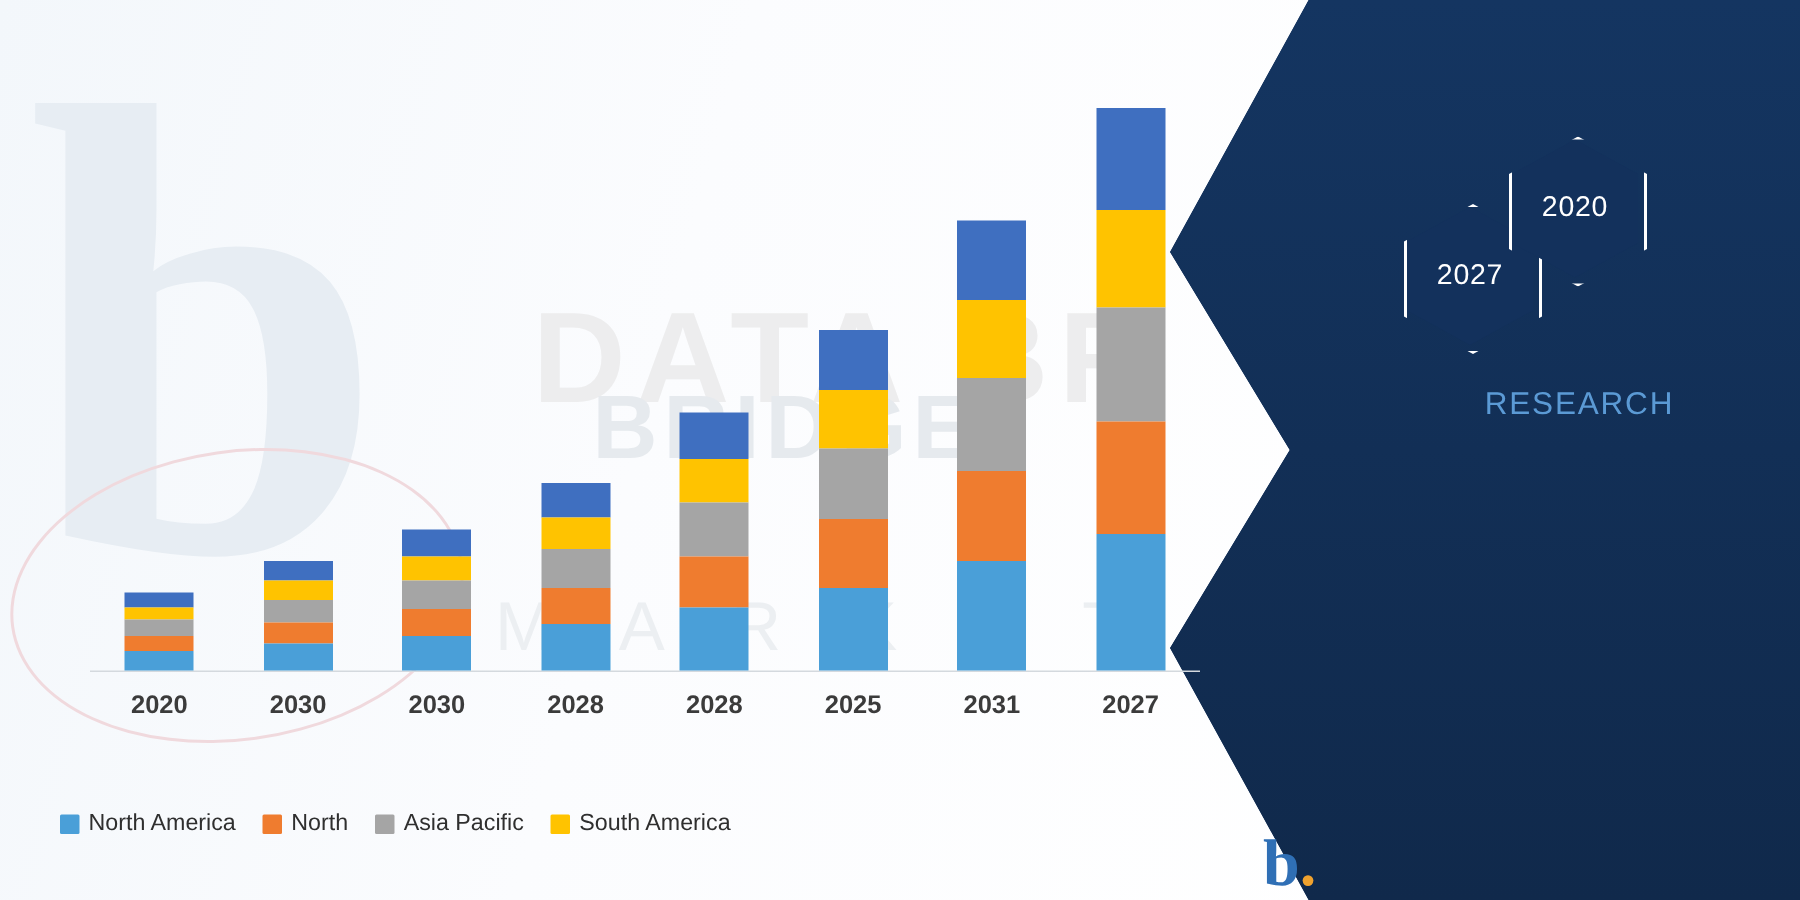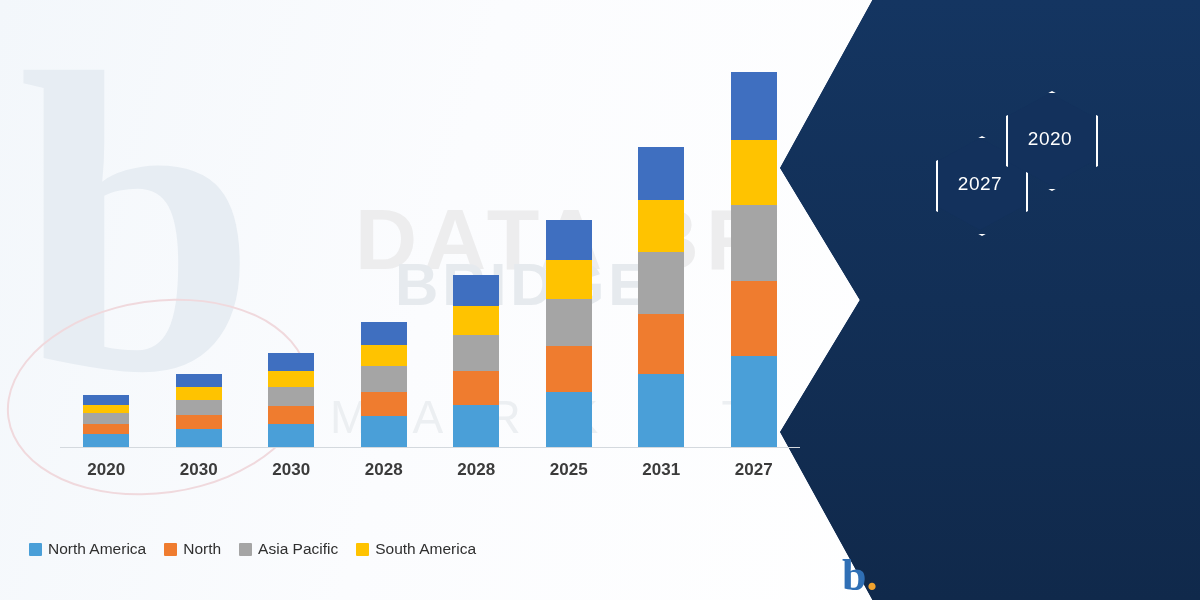--- a/index.html
+++ b/index.html
@@ -108,21 +108,21 @@
   .bar{width:46px;display:flex;flex-direction:column-reverse;}
   .seg{width:46px;}
   .xlabels{
     position:absolute;left:0;bottom:20px;width:740px;
     display:flex;justify-content:space-around;
   }
   .xlabel{
     width:60px;text-align:center;font-size:17px;font-weight:700;color:#3b3b3b;
   }
   .legend{
-    position:absolute;left:29px;top:540px;width:790px;
+    position:absolute;left:40px;top:540px;width:790px;
     display:flex;align-items:flex-end;gap:18px;
   }
   .legend-item{display:flex;align-items:center;gap:6px;}
   .swatch{width:13px;height:13px;border-radius:1px;display:inline-block;}
   .legend-label{font-size:15.5px;color:#2f2f2f;}
 </style>
 </head>
 <body>
 
 <div id="stage">
@@ -139,20 +139,21 @@
   </div>
 
   <div class="hex" id="hex-2027">
     <span>2027</span>
   </div>
   <div class="hex" id="hex-2020">
     <span>2020</span>
   </div>
 
   <div class="brand-text">
+    <div>RESEARCH</div>
   </div>
 
   <div class="logo">
     <div class="logo-mark"><span>b</span><span class="dot">.</span></div>
   </div>
 
   <div id="chart">
     <div class="plot">
       <div class="axis-line"></div>
       <div class="bars" id="bars">

